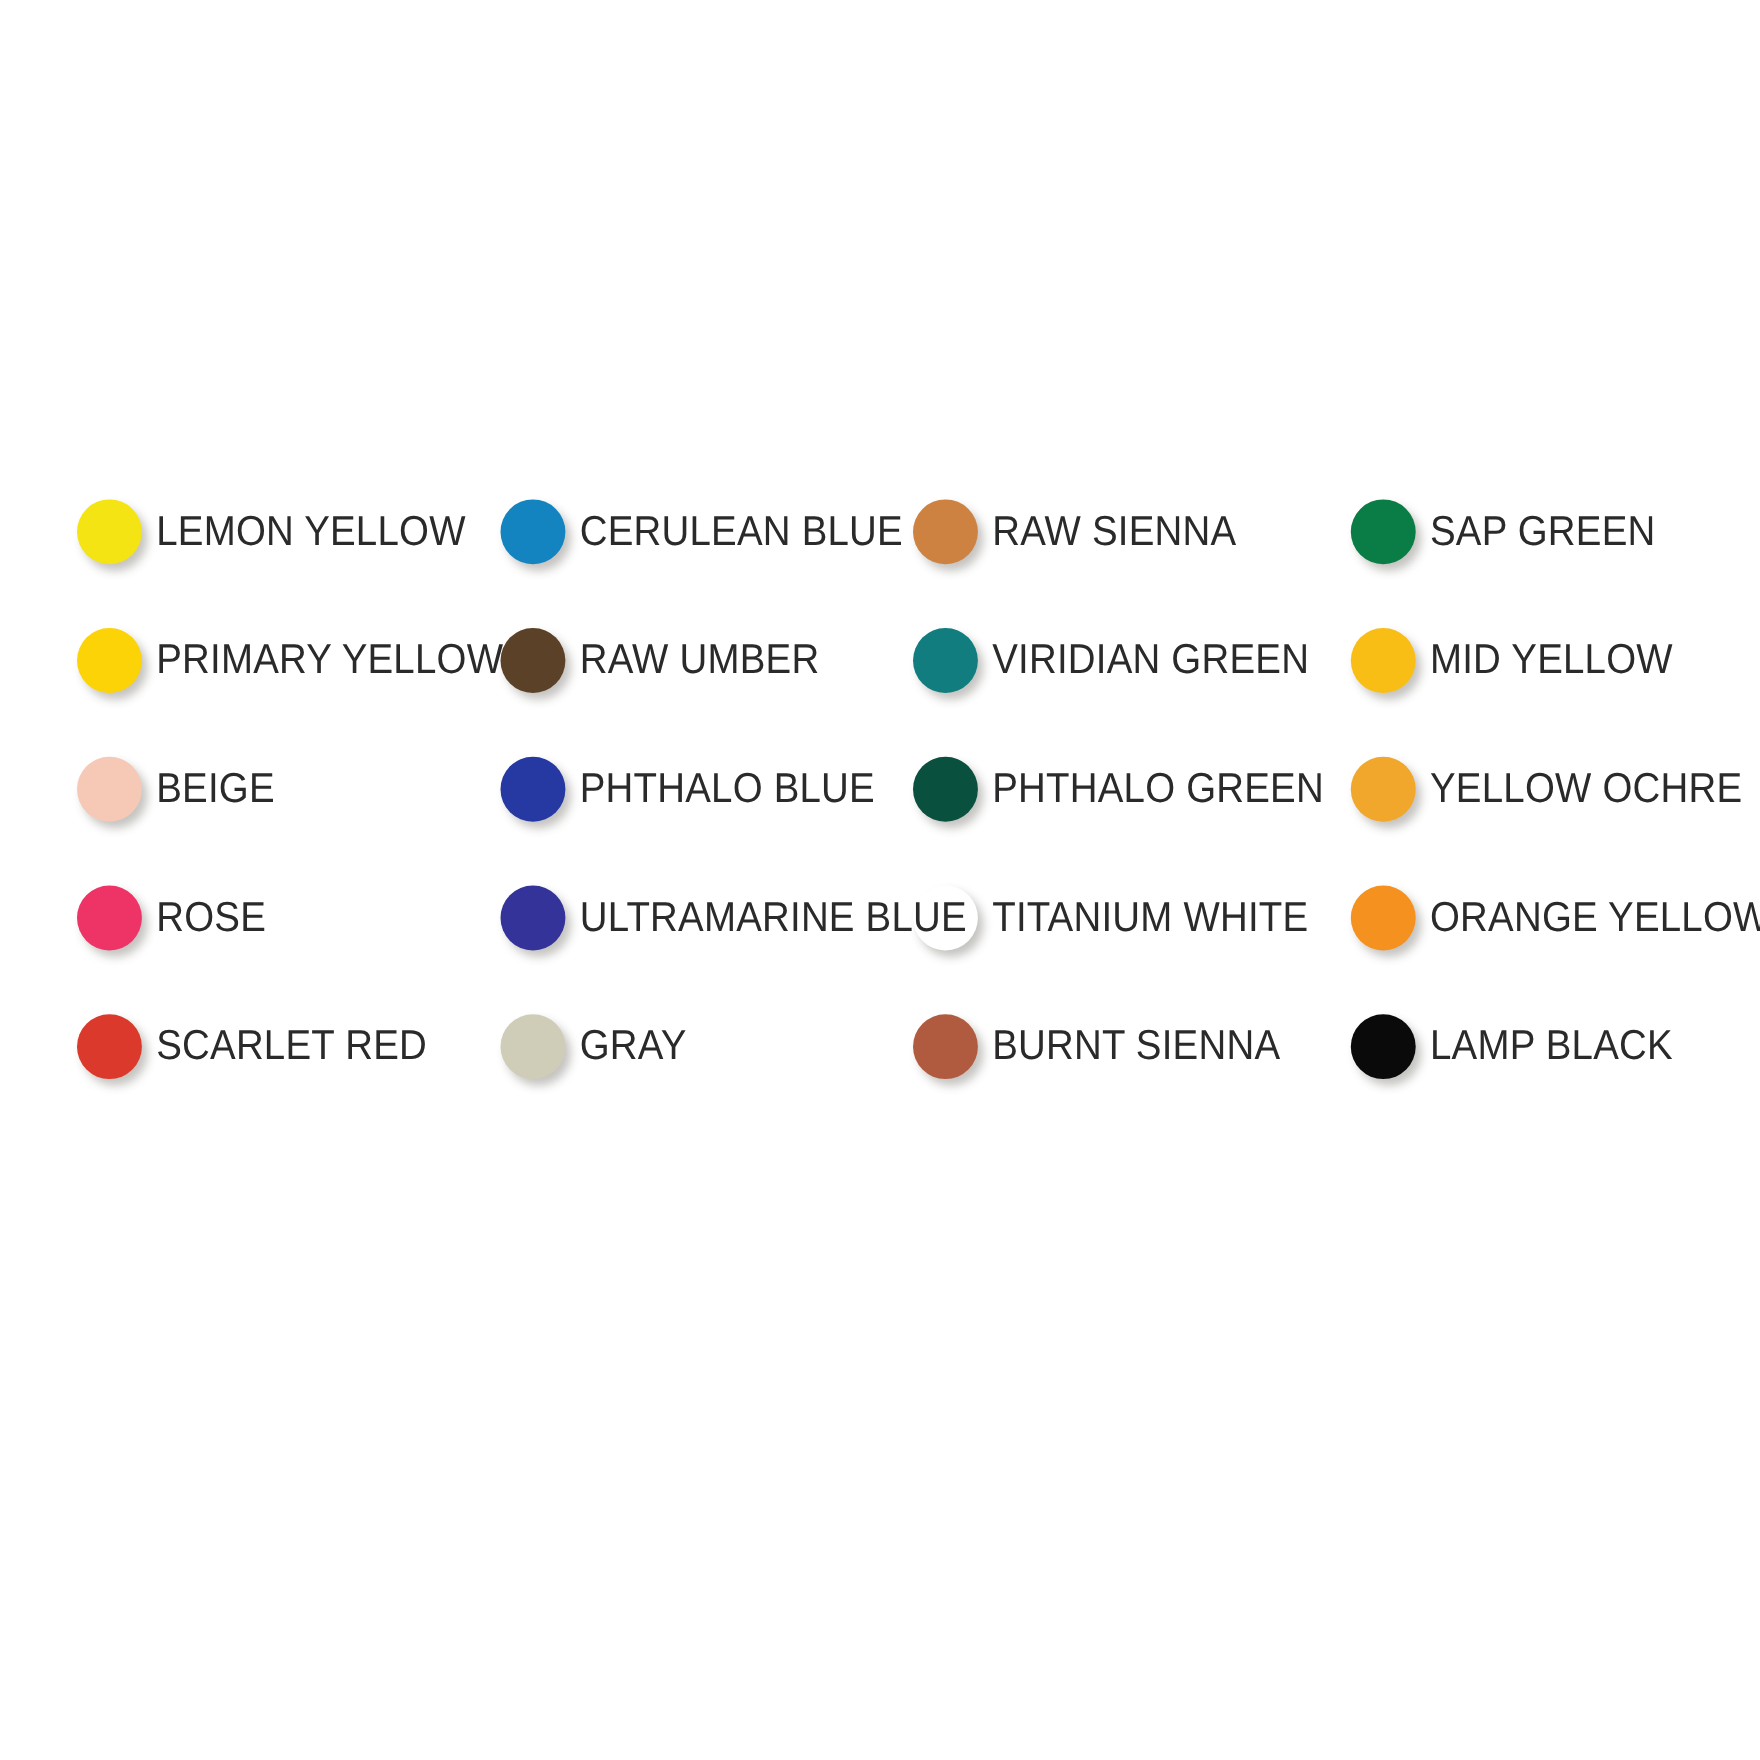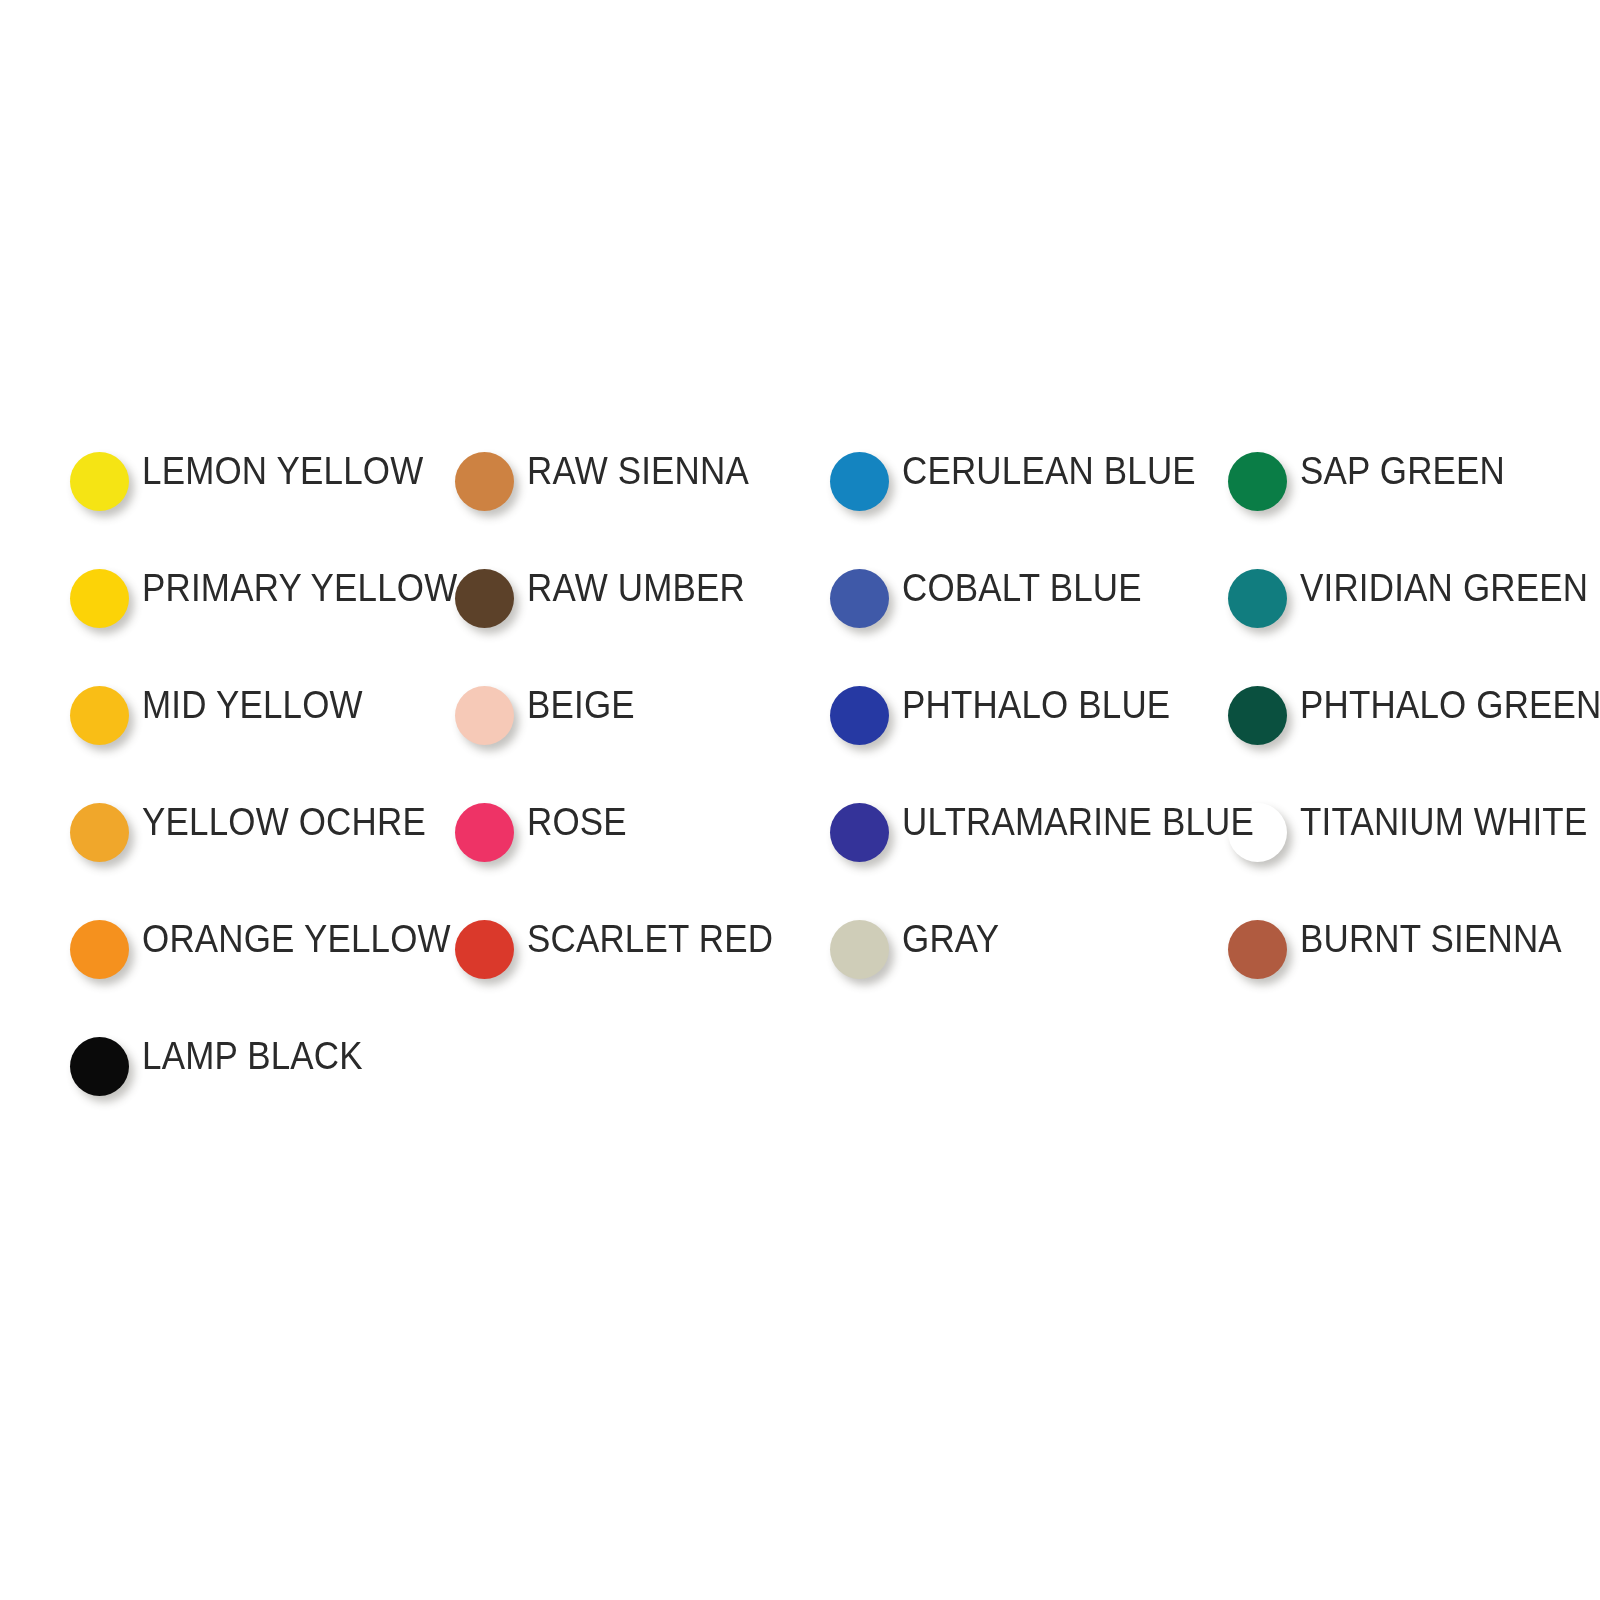--- a/index.html
+++ b/index.html
@@ -32,21 +32,21 @@
     top: 452px;
     width: 1480px;
     display: grid;
     grid-template-columns: 385px 375px 398px 322px;
     grid-auto-rows: 117px;
     align-items: start;
   }
 
   .swatch-entry {
     display: flex;
-    align-items: flex-start;
+    align-items: center;
     height: 62px;
   }
 
   .swatch-dot {
     flex: 0 0 auto;
     width: 59px;
     height: 59px;
     border-radius: 50%;
     box-shadow: 5px 6px 9px rgba(60, 56, 48, 0.30);
   }
@@ -67,42 +67,38 @@
 </head>
 <body>
 
 <div id="palette-sheet">
   <div id="swatch-grid">
       <div class="swatch-entry">
         <div class="swatch-dot" style="background: rgb(245, 228, 20);"></div>
         <span class="swatch-label">LEMON YELLOW</span>
       </div>
       <div class="swatch-entry">
+        <div class="swatch-dot" style="background: rgb(20, 132, 192);"></div>
+        <span class="swatch-label">CERULEAN BLUE</span>
+      </div>
+      <div class="swatch-entry">
         <div class="swatch-dot" style="background: rgb(205, 130, 66);"></div>
         <span class="swatch-label">RAW SIENNA</span>
-      </div>
-      <div class="swatch-entry">
-        <div class="swatch-dot" style="background: rgb(20, 132, 192);"></div>
-        <span class="swatch-label">CERULEAN BLUE</span>
       </div>
       <div class="swatch-entry">
         <div class="swatch-dot" style="background: rgb(10, 125, 70);"></div>
         <span class="swatch-label">SAP GREEN</span>
       </div>
       <div class="swatch-entry">
         <div class="swatch-dot" style="background: rgb(252, 211, 7);"></div>
         <span class="swatch-label">PRIMARY YELLOW</span>
       </div>
       <div class="swatch-entry">
         <div class="swatch-dot" style="background: rgb(92, 65, 41);"></div>
         <span class="swatch-label">RAW UMBER</span>
-      </div>
-      <div class="swatch-entry">
-        <div class="swatch-dot" style="background: rgb(63, 89, 168);"></div>
-        <span class="swatch-label">COBALT BLUE</span>
       </div>
       <div class="swatch-entry">
         <div class="swatch-dot" style="background: rgb(17, 125, 127);"></div>
         <span class="swatch-label">VIRIDIAN GREEN</span>
       </div>
       <div class="swatch-entry">
         <div class="swatch-dot" style="background: rgb(249, 190, 22);"></div>
         <span class="swatch-label">MID YELLOW</span>
       </div>
       <div class="swatch-entry">

